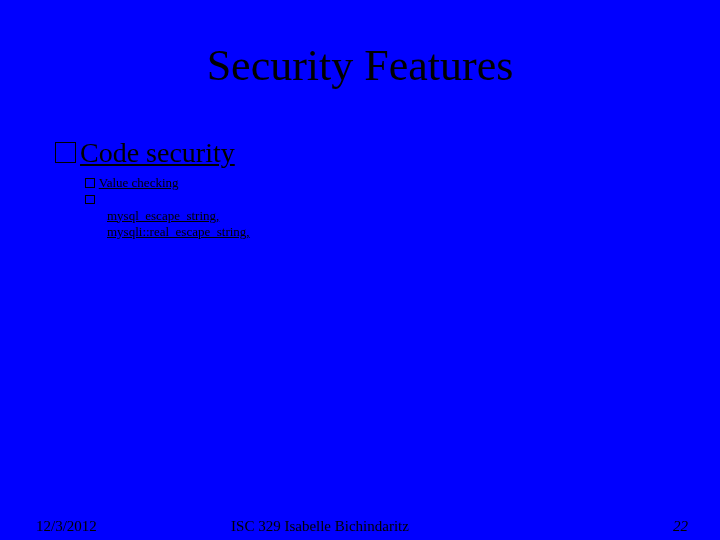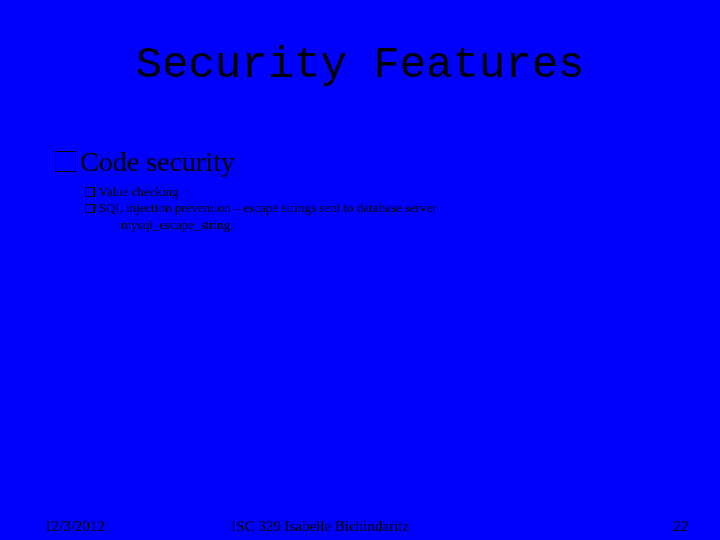--- a/index.html
+++ b/index.html
@@ -19,59 +19,59 @@
     box-sizing: border-box;
   }
   .title {
     position: absolute;
     top: 40px;
     left: 0;
     width: 100%;
     text-align: center;
     font-size: 44px;
     font-weight: normal;
-    font-family: Liberation Mono, monospace;
   }
   .content {
     position: absolute;
-    top: 146px;
+    top: 137px;
     left: 55px;
     right: 40px;
+    text-decoration: underline;
   }
   .l1 {
     font-size: 28px;
     margin-bottom: 6px;
   }
   .l2 {
     font-size: 13px;
     line-height: 1.25;
     margin-left: 30px;
   }
   .box {
     display: inline-block;
     width: 0.75em;
     height: 0.75em;
     border: 1.5px solid #000;
     margin-right: 4px;
     vertical-align: -1px;
     box-sizing: border-box;
   }
   .indent {
-    margin-left: 36px;
+    margin-left: 22px;
   }
   .footer {
     position: absolute;
     bottom: 22px;
     left: 0;
     width: 100%;
     font-size: 15px;
   }
   .footer .date {
     position: absolute;
-    left: 44px;
+    left: 36px;
   }
   .footer .center {
     position: absolute;
     left: 0;
     width: 100%;
     text-align: center;
   }
   .footer .center span {
     margin-left: -80px;
     text-align: center;
@@ -93,22 +93,23 @@
 
     <div class="l1">
       <span class="box"></span><span>Code security</span>
     </div>
 
     <div class="l2">
       <span class="box"></span><span>Value checking</span>
     </div>
 
     <div class="l2">
-      <span class="box"></span><span>SQL injection prevention – escape strings sent to database server</span>
+      <span class="box"></span>
       <div class="indent">mysql_escape_string,</div>
+      <div class="indent">mysqli::real_escape_string,</div>
     </div>
 
   </div>
 
   <div class="footer">
     <div class="date">12/3/2012</div>
     <div class="center"><span>ISC 329   Isabelle Bichindaritz</span></div>
     <div class="pageno">22</div>
   </div>
 

